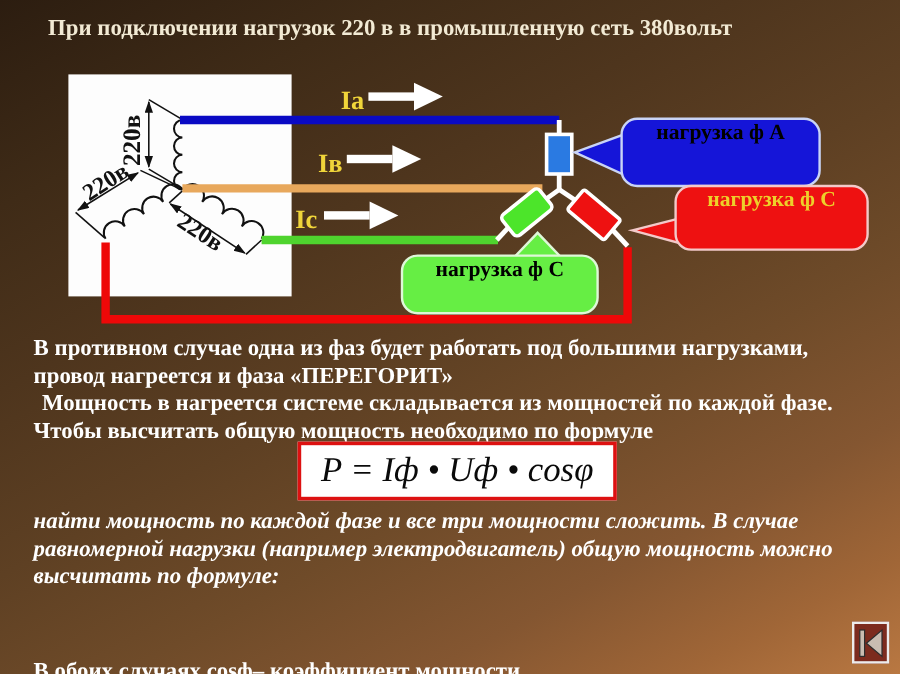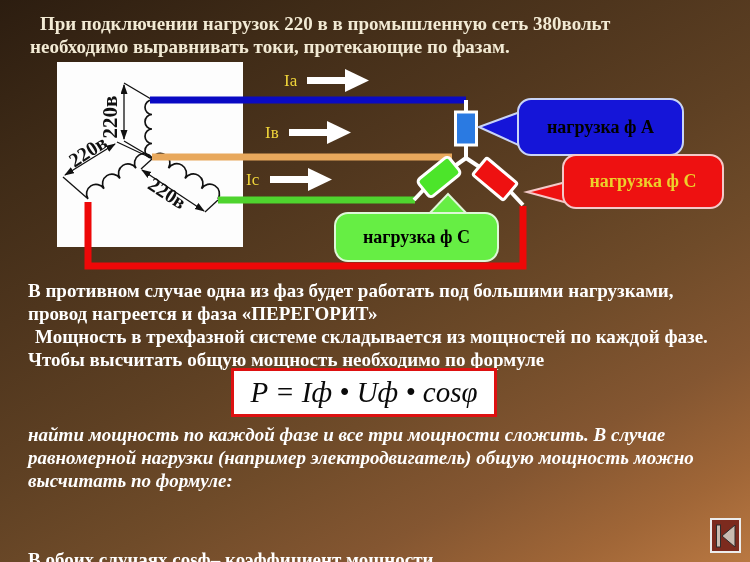--- a/index.html
+++ b/index.html
@@ -9,45 +9,44 @@
     background:linear-gradient(152deg,#2c1d10 0%,#3f2b17 18%,#4e351d 34%,#5e4023 50%,#6f4b29 64%,#845631 78%,#a06637 90%,#b97842 100%);
   }
   .line{white-space:nowrap;}
   .intro{position:absolute;left:30px;top:12px;color:#f2ead4;font-size:19px;font-weight:bold;line-height:23px;}
   .indent1{text-indent:10px;}
   .para{position:absolute;color:#ffffff;font-size:19px;font-weight:bold;line-height:23px;}
   .p1{left:28px;top:279px;}
   .p2{left:28px;top:423px;font-style:italic;}
   .indent2{text-indent:7px;}
   .diagram{position:absolute;left:0;top:0;}
-  .cur{position:absolute;color:#f0d53a;font-size:17px;font-weight:normal;}
-  .callout{position:absolute;display:flex;align-items:center;justify-content:center;
+  .cur{position:absolute;color:#f0d53a;font-size:22px;font-weight:bold;}
+  .callout{position:absolute;display:flex;justify-content:center;
            border-radius:14px;font-size:18px;font-weight:bold;text-align:center;}
   .callout.blue{left:517px;top:98px;width:163px;height:54px;background:#1515d8;border:2px solid #c9d4f6;color:#000;}
   .callout.red{left:562px;top:154px;width:158px;height:51px;background:#ee1111;border:2px solid #f3c9c9;color:#edd02a;}
   .callout.green{left:334px;top:212px;width:161px;height:46px;background:#66ee44;border:2px solid #dff7d8;color:#000;}
   .formula{position:absolute;background:#ffffff;border:3px solid #dd1111;color:#0a0a0a;
            display:flex;align-items:center;justify-content:center;font-style:italic;}
-  .f1{left:231px;top:368px;width:260px;height:43px;font-size:29px;}
+  .f1{left:248px;top:368px;width:260px;height:43px;font-size:29px;}
   .f2{left:244px;top:473px;width:289px;height:44px;font-size:26px;}
   .fwrap{white-space:pre;}
   .radicand{text-decoration:overline;}
   .footerline{position:absolute;left:28px;top:549px;color:#fff;font-size:19px;font-weight:bold;white-space:nowrap;text-align:center;}
   .nav{position:absolute;left:710px;top:518px;width:31px;height:35px;background:#7c2b1e;
        border:2px solid #ececec;padding:0;display:flex;align-items:center;justify-content:center;
        box-sizing:border-box;cursor:pointer;}
 </style>
 </head>
 <body>
 
 <div class="slide">
 
   <div class="intro">
     <div class="line indent1">При подключении нагрузок 220 в в промышленную сеть 380вольт</div>
-    <div class="line">необходимо выравнивать токи, протекающие по фазам.</div>
   </div>
 
   <svg class="diagram" width="750" height="290" viewBox="0 0 750 290">
     <defs>
       <marker id="dimArrow" markerWidth="12" markerHeight="10" refX="9" refY="3.5" orient="auto-start-reverse" markerUnits="userSpaceOnUse">
         <path d="M0,0 L10,3.5 L0,7 z" fill="#111"></path>
       </marker>
     </defs>
 
     <rect x="57" y="62" width="186" height="185" fill="#fdfdfd"></rect>
@@ -126,21 +125,21 @@
   <div class="callout red">
     <span>нагрузка ф С</span>
   </div>
   <div class="callout green">
     <span>нагрузка ф С</span>
   </div>
 
   <div class="para p1">
     <div class="line">В противном случае одна из фаз будет работать под большими нагрузками,</div>
     <div class="line">провод нагреется и фаза «ПЕРЕГОРИТ»</div>
-    <div class="line indent2">Мощность в трехфазной системе складывается из мощностей по каждой фазе.</div>
+    <div class="line indent2">Мощность в нагреется системе складывается из мощностей по каждой фазе.</div>
     <div class="line">Чтобы высчитать общую мощность необходимо по формуле</div>
   </div>
 
   <div class="formula f1">
     <span class="fwrap">P = Iф • Uф • cosφ</span>
   </div>
 
   <div class="para p2">
     <div class="line">найти мощность по каждой фазе и все три мощности сложить. В случае</div>
     <div class="line">равномерной нагрузки (например электродвигатель) общую мощность можно</div>

